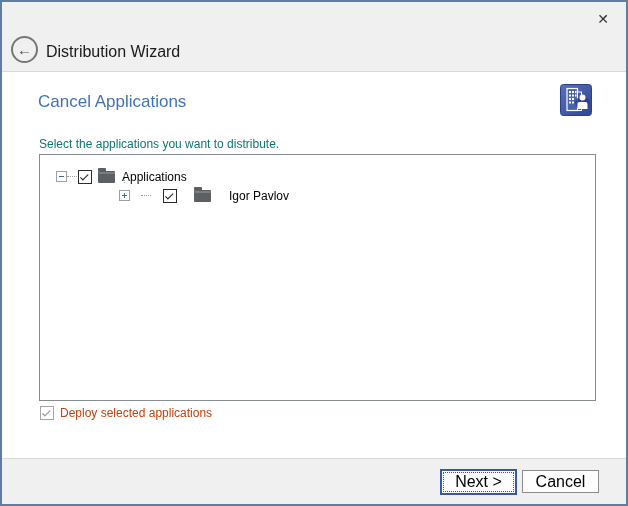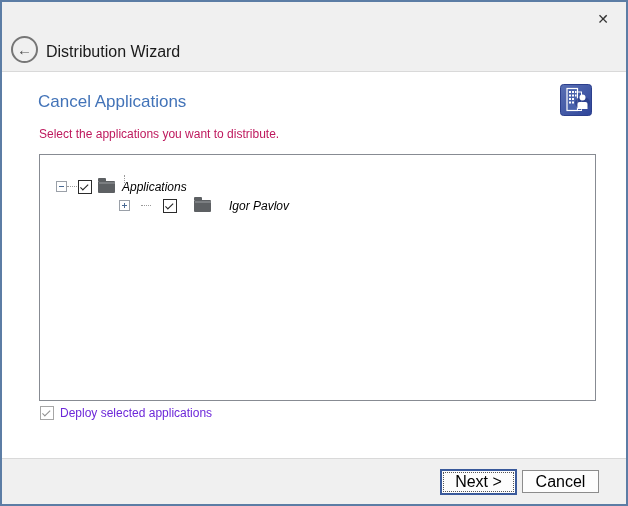--- a/index.html
+++ b/index.html
@@ -42,30 +42,30 @@
   
   .page-heading {
     position:absolute; left:36px; top:90px;
     font-size:17px; font-weight:400; color:#4273b8;
   }
   .wizard-icon {
     position:absolute; left:558px; top:82px;
     width:32px; height:32px;
   }
   .subtitle {
-    position:absolute; left:37px; top:125px;
-    font-size:12px; color:#be185d;
+    position:absolute; left:37px; top:135px;
+    font-size:12px; color:#0f766e;
   }
 
   
   .tree-panel {
     position:absolute; left:37px; top:152px;
     width:557px; height:247px;
     background:#fff; border:1px solid #878b92;
-    padding-top:22px; overflow:hidden;font-style:italic;
+    padding-top:12px; overflow:hidden;
   }
   .tree-row {
     height:19px; display:flex; align-items:center;
     font-size:12px; color:#000;
   }
   .tree-row.level-0 { padding-left:16px; }
   .tree-row.level-1 { padding-left:79px;gap:11px; }
 
   .expander {
     width:11px; height:11px; flex:0 0 11px;
@@ -109,21 +109,21 @@
   }
   .folder::after {
     content:""; position:absolute; top:1.5px; left:0.5px; right:0.5px;
     height:1.5px; background:#7b7e81;
   }
   .tree-label { margin-left:3px; white-space:nowrap; }
 
   
   .deploy-row {
     position:absolute; left:38px; top:404px;
-    display:flex; align-items:center; font-size:12px; color:#6d28d9;
+    display:flex; align-items:center; font-size:12px; color:#c2410c;
   }
   .deploy-check {
     width:14px; height:14px;
     border:1px solid #a6a6a6; background:#fff;
     display:flex; align-items:center; justify-content:center;
     margin-right:6px;
   }
   .deploy-check .checkmark {
     border-color:#8f8f8f;
   }

